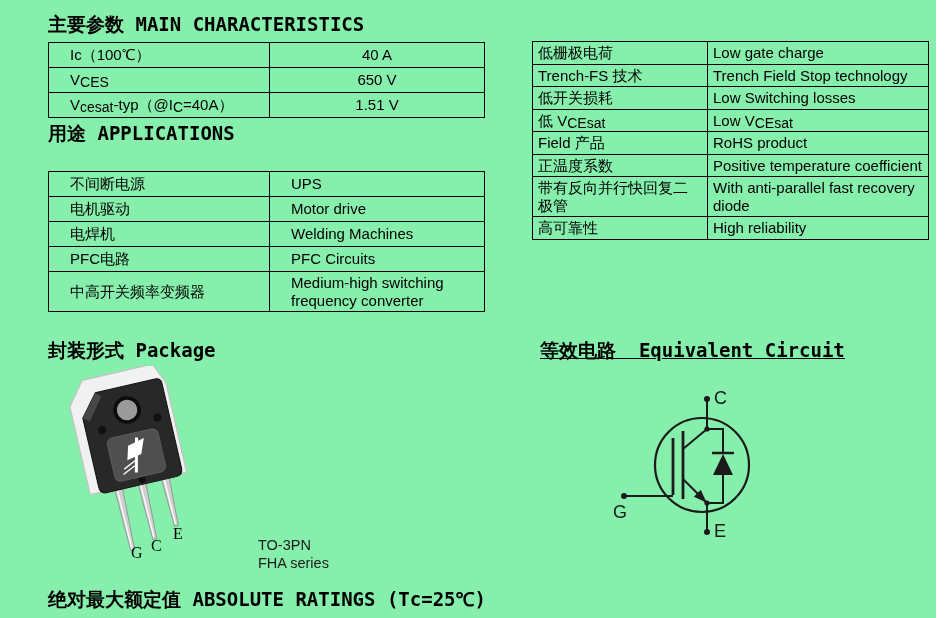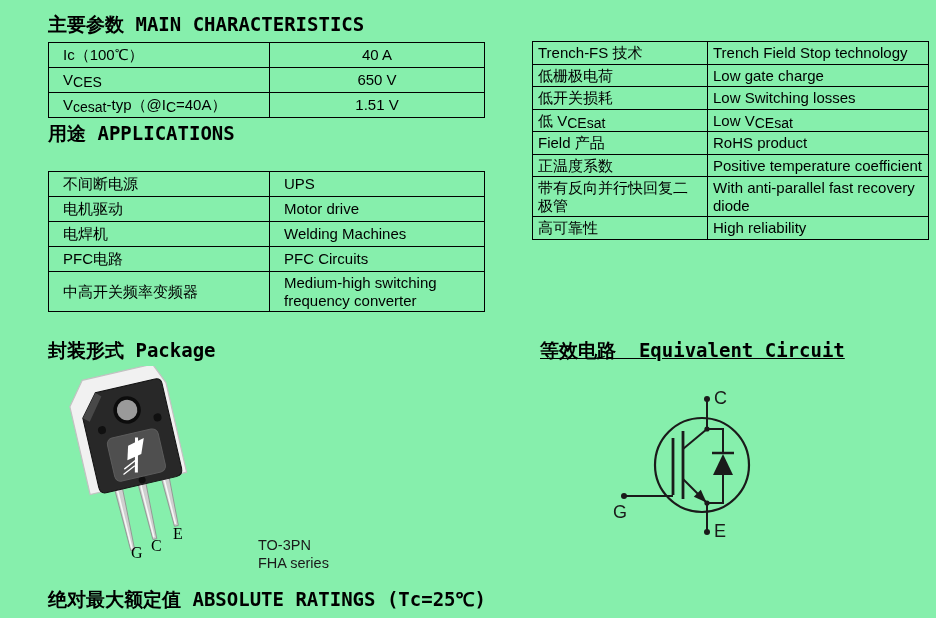--- a/index.html
+++ b/index.html
@@ -8,21 +8,21 @@
     font-family:"Liberation Sans",sans-serif;color:#000;overflow:hidden;
   }
   .hd{
     position:absolute;font-family:"DejaVu Sans Mono","Liberation Sans",monospace;
     font-weight:700;font-size:19px;line-height:22px;letter-spacing:0px;
     white-space:pre;color:#000;
   }
   table.dtable{position:absolute;border-collapse:collapse;table-layout:fixed;}
   table.dtable td{
     border:1.5px solid #000;font-size:15px;line-height:17.5px;
-    padding:2px 14px;vertical-align:middle;color:#000;overflow:hidden;
+    padding:2px 21px;vertical-align:middle;color:#000;overflow:hidden;
   }
   table.dtable sub{font-size:14px;line-height:0;vertical-align:-2px;}
   table.tbl-main td{height:20px;}
   table.tbl-main td.v{text-align:center;}
   table.tbl-apps td.p{height:20px;}
   table.tbl-feat td{padding:2px 5px;}
   .lbl{position:absolute;white-space:pre;}
   .pin-lbl{font-family:"Liberation Serif",serif;font-size:16px;}
   .pkg-name{font-size:14.5px;line-height:18px;color:#1a1a1a;margin-left:20px;}
   .term-lbl{font-size:18px;font-weight:400;color:#1a1a1a;}
@@ -89,26 +89,26 @@
       </tbody>
   </table>
 
   <table class="dtable tbl-feat" style="left:532px;top:41px;width:396px;">
     <colgroup>
         <col style="width:175px">
         <col style="width:221px">
       </colgroup>
     <tbody>
         <tr>
+          <td class="p">低栅极电荷</td>
+          <td class="v">Low gate charge</td>
+        </tr>
+        <tr>
           <td class="p">Trench-FS 技术</td>
           <td class="v">Trench Field Stop technology</td>
-        </tr>
-        <tr>
-          <td class="p">低栅极电荷</td>
-          <td class="v">Low gate charge</td>
         </tr>
         <tr>
           <td class="p">低开关损耗</td>
           <td class="v">Low Switching losses</td>
         </tr>
         <tr>
           <td class="p">低 V<sub>CEsat</sub></td>
           <td class="v">Low V<sub>CEsat</sub></td>
         </tr>
         <tr>

